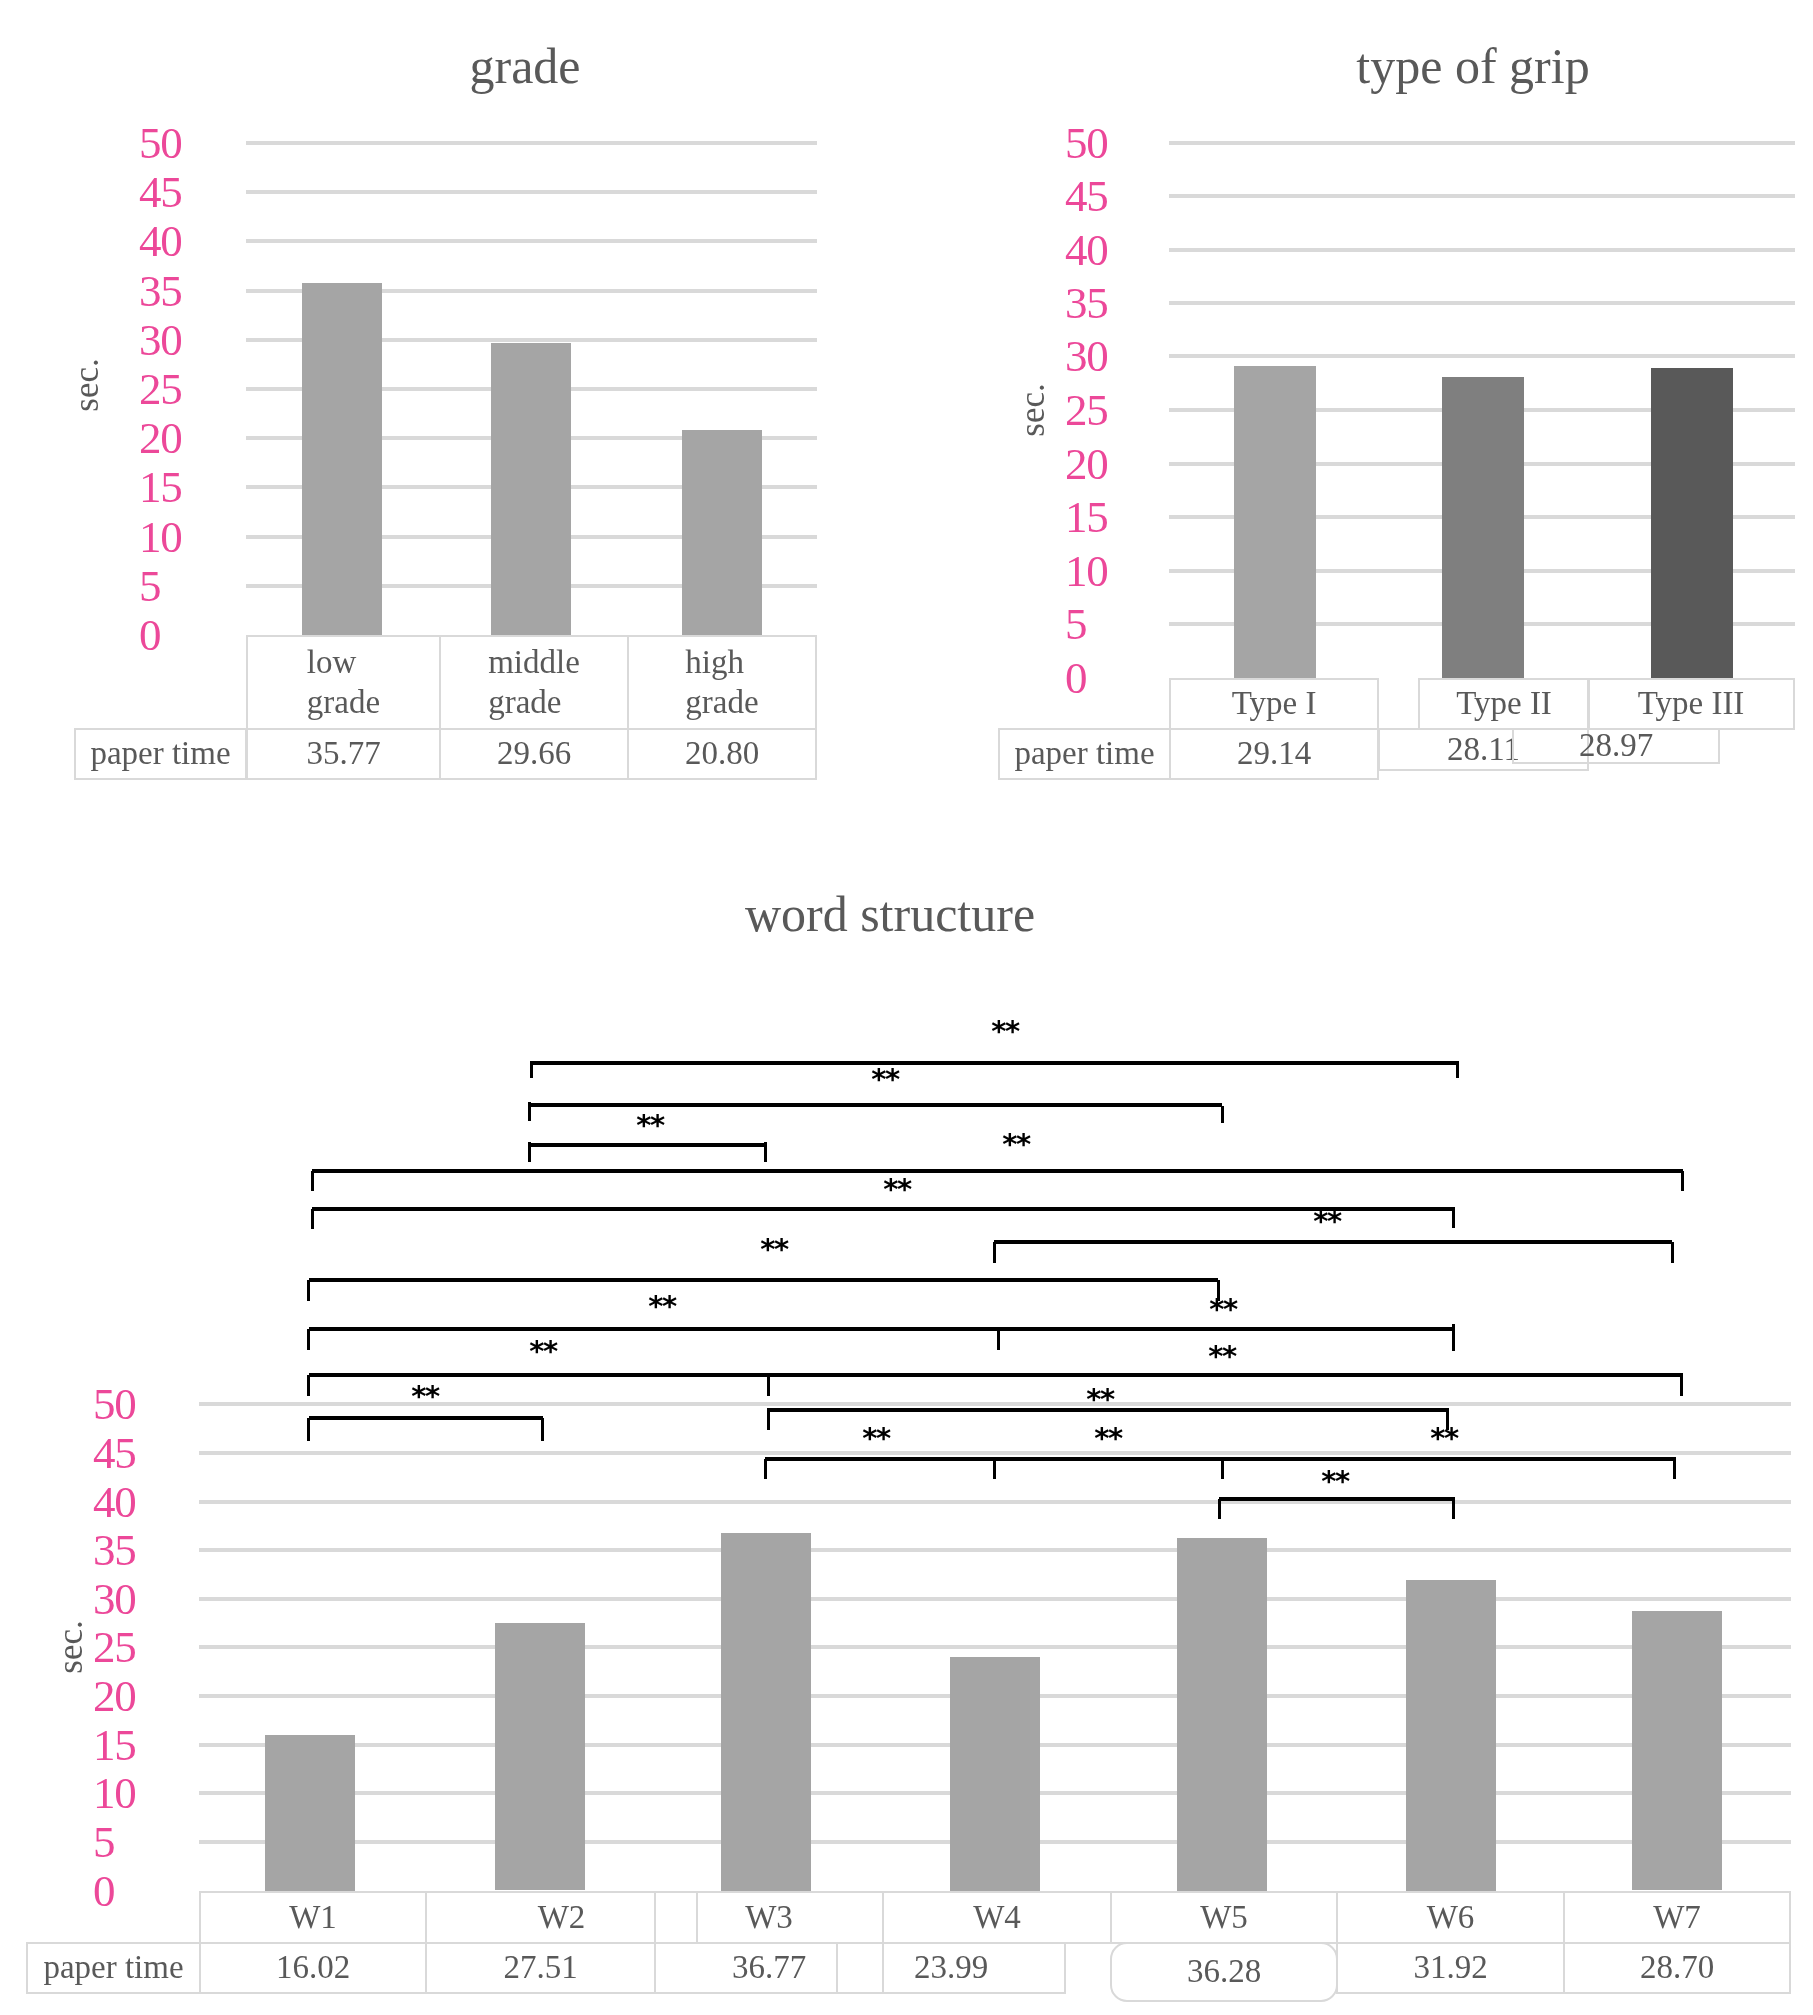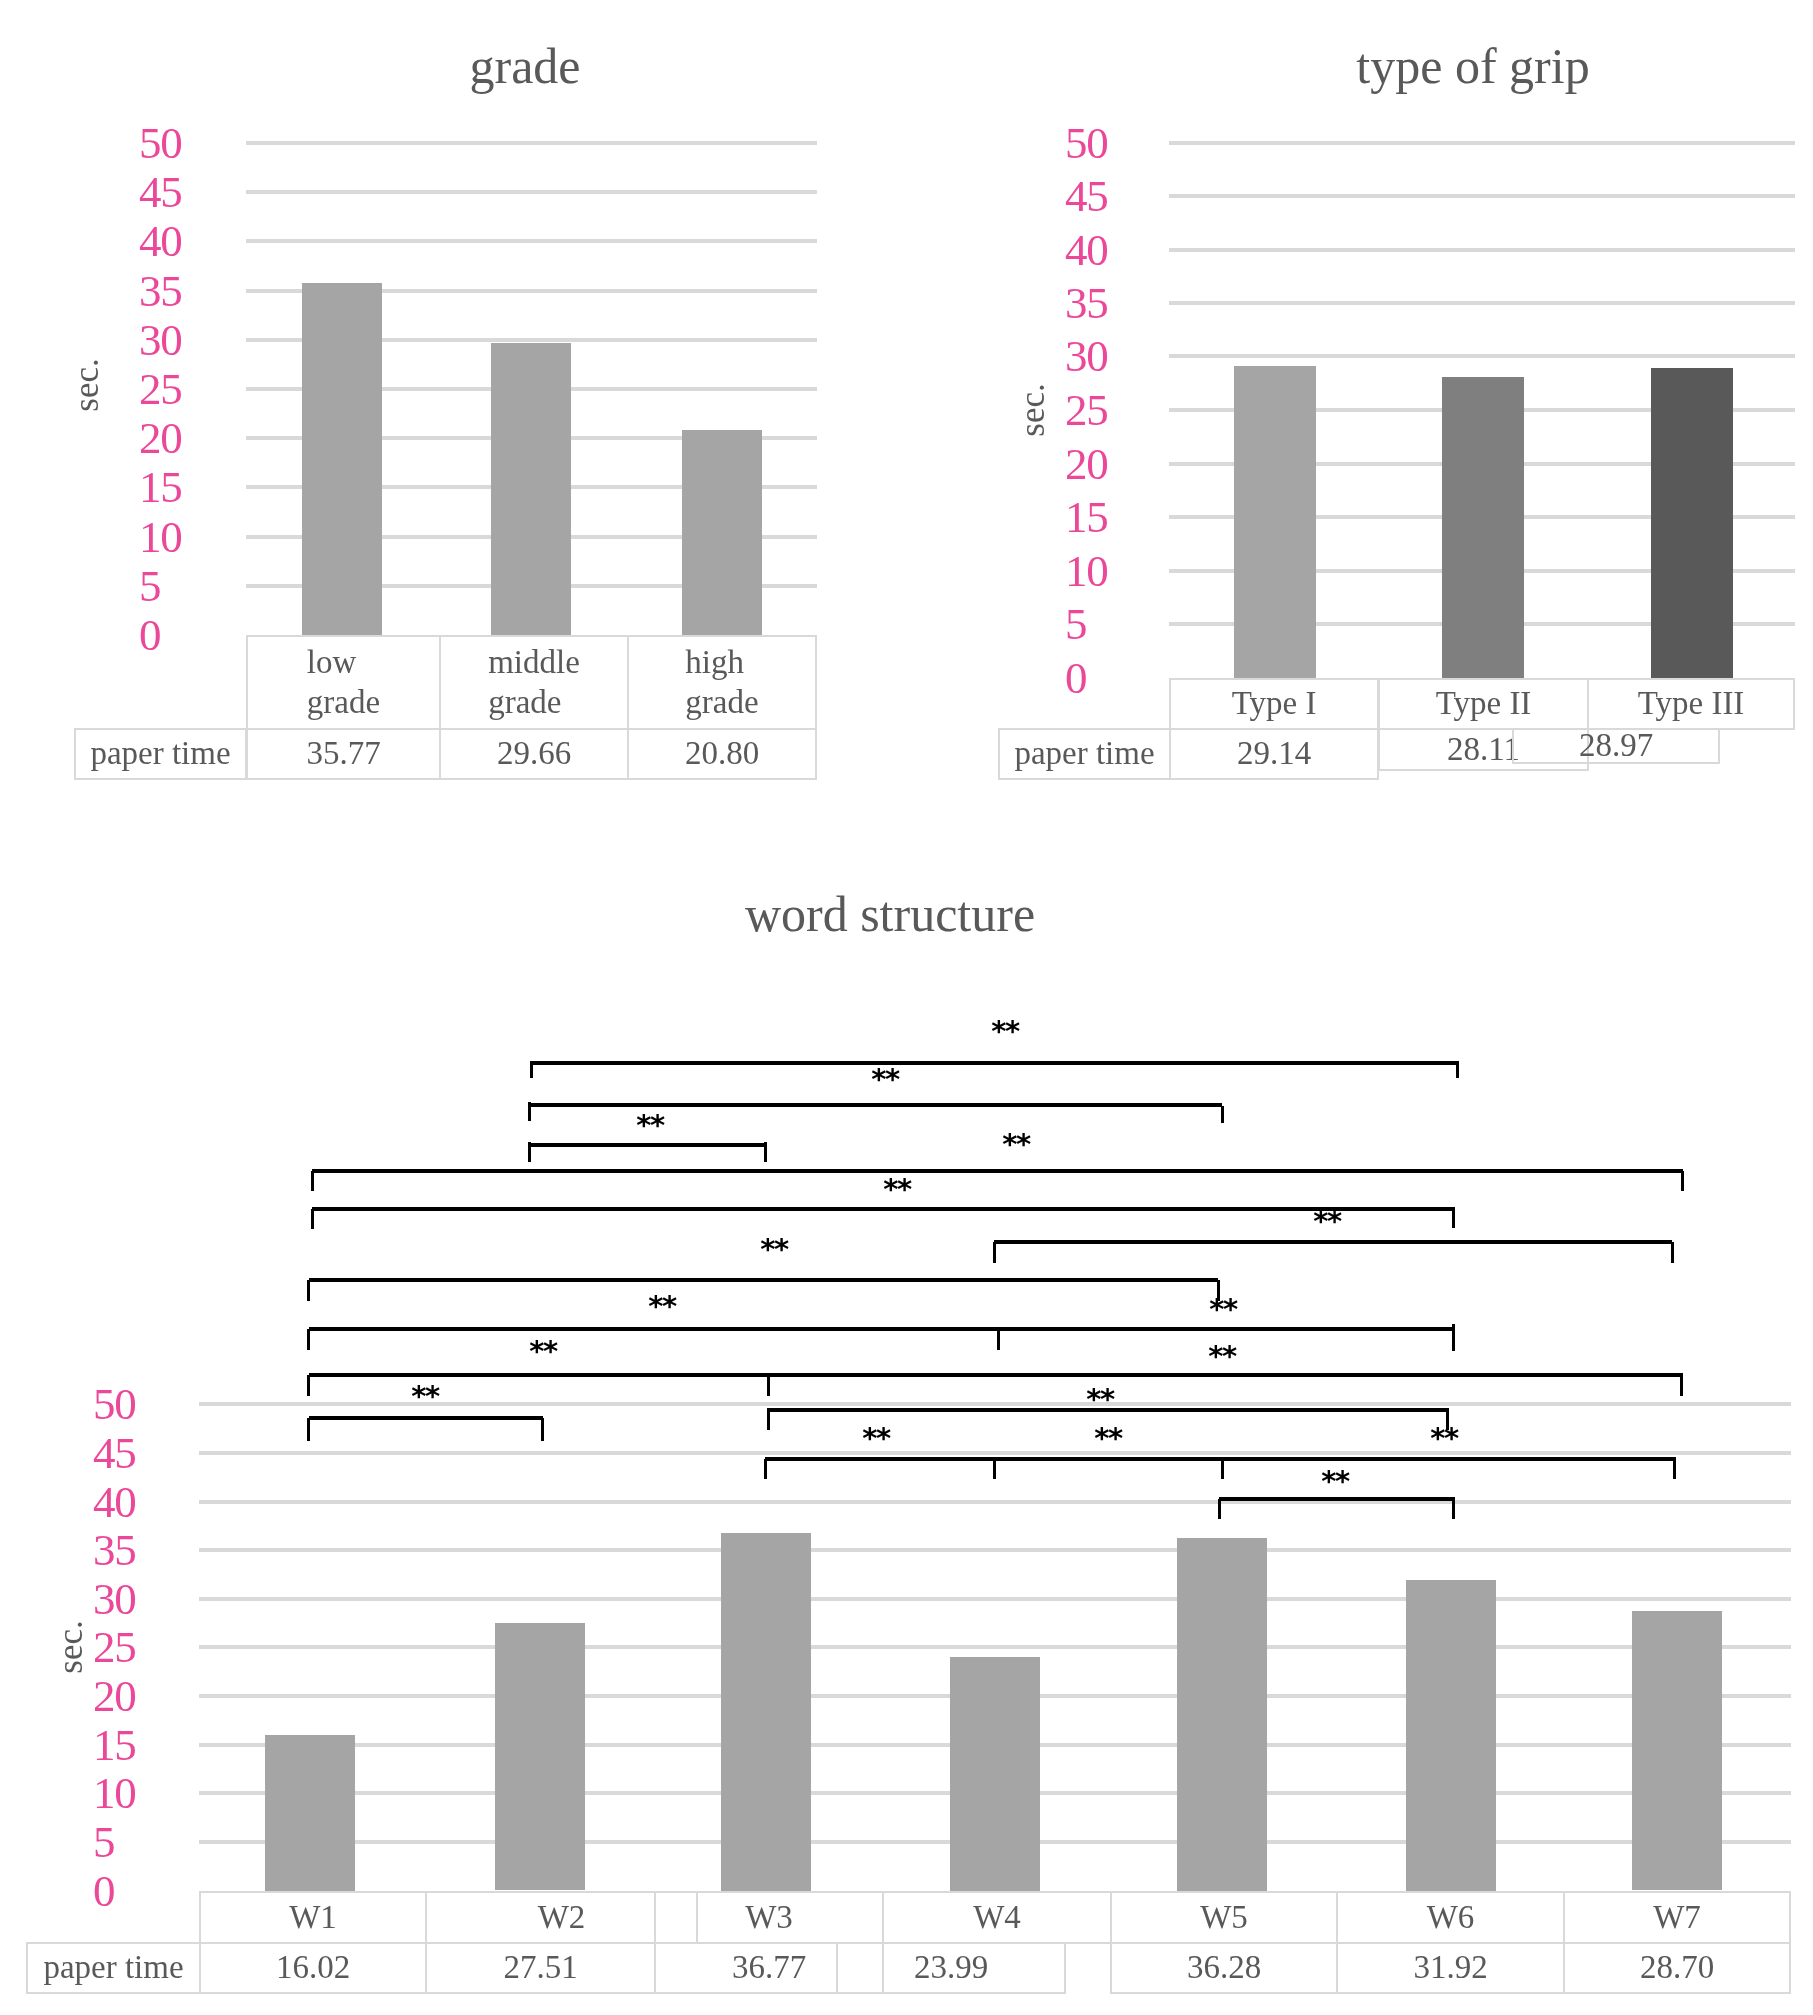--- a/index.html
+++ b/index.html
@@ -99,21 +99,21 @@
   <div class="grid" style="left:1169px; width:626px; top:464px;"></div>
   <div class="grid" style="left:1169px; width:626px; top:517px;"></div>
   <div class="grid" style="left:1169px; width:626px; top:571px;"></div>
   <div class="grid" style="left:1169px; width:626px; top:624px;"></div>
 
   <div class="bar" style="left:1234px; width:82px; top:366px; height:312px; background:#a5a5a5;"></div>
   <div class="bar" style="left:1442px; width:82px; top:377px; height:301px; background:#7f7f7f;"></div>
   <div class="bar" style="left:1651px; width:82px; top:368px; height:310px; background:#595959;"></div>
 
   <div class="cell" style="left:1169px; top:678px; width:210px; height:52px;">Type I</div>
-  <div class="cell" style="left:1378px; top:678px; width:211px; height:52px;">Type II</div>
+  <div class="cell" style="left:1418px; top:678px; width:172px; height:52px;">Type II</div>
   <div class="cell" style="left:1587px; top:678px; width:208px; height:52px;">Type III</div>
   <div class="cell" style="left:998px; top:728px; width:173px; height:52px;">paper time</div>
   <div class="cell" style="left:1169px; top:728px; width:210px; height:52px;">29.14</div>
   <div class="cell" style="left:1378px; top:728px; width:211px; height:43px;">28.11</div>
   <div class="cell" style="left:1512px; top:728px; width:208px; height:36px;">28.97</div>
 </div>
 
 <div>
   <div class="title" style="left:890px; top:889px;">word structure</div>
   <div class="ylabel" style="left:70px; top:1647px;">sec.</div>
@@ -155,21 +155,21 @@
   <div class="cell" style="left:882px; top:1891px; width:230px; height:53px;">W4</div>
   <div class="cell" style="left:1110px; top:1891px; width:228px; height:53px;">W5</div>
   <div class="cell" style="left:1336px; top:1891px; width:229px; height:53px;">W6</div>
   <div class="cell" style="left:1563px; top:1891px; width:228px; height:53px;">W7</div>
 
   <div class="cell" style="left:26px; top:1942px; width:175px; height:52px;">paper time</div>
   <div class="cell" style="left:199px; top:1942px; width:228px; height:52px;">16.02</div>
   <div class="cell" style="left:425px; top:1942px; width:231px; height:52px;">27.51</div>
   <div class="cell" style="left:654px; top:1942px; width:230px; height:52px;">36.77</div>
   <div class="cell" style="left:836px; top:1942px; width:230px; height:52px;">23.99</div>
-  <div class="cell" style="left:1110px; top:1942px; width:228px; height:52px;">36.28</div>
+  <div class="cell" style="left:1110px; top:1942px; width:228px; height:60px;border-radius:17px;">36.28</div>
   <div class="cell" style="left:1336px; top:1942px; width:229px; height:52px;">31.92</div>
   <div class="cell" style="left:1563px; top:1942px; width:228px; height:52px;">28.70</div>
 
   <div>
 
     <div class="bracket-line" style="left:531px; width:927px; top:1063px;"></div>
     <div class="bracket-tick" style="left:530px; top:1061px; height:17px;"></div>
     <div class="bracket-tick" style="left:1456px; top:1061px; height:17px;"></div>
     <div class="stars" style="left:1005px; top:1031px;">**</div>
 

